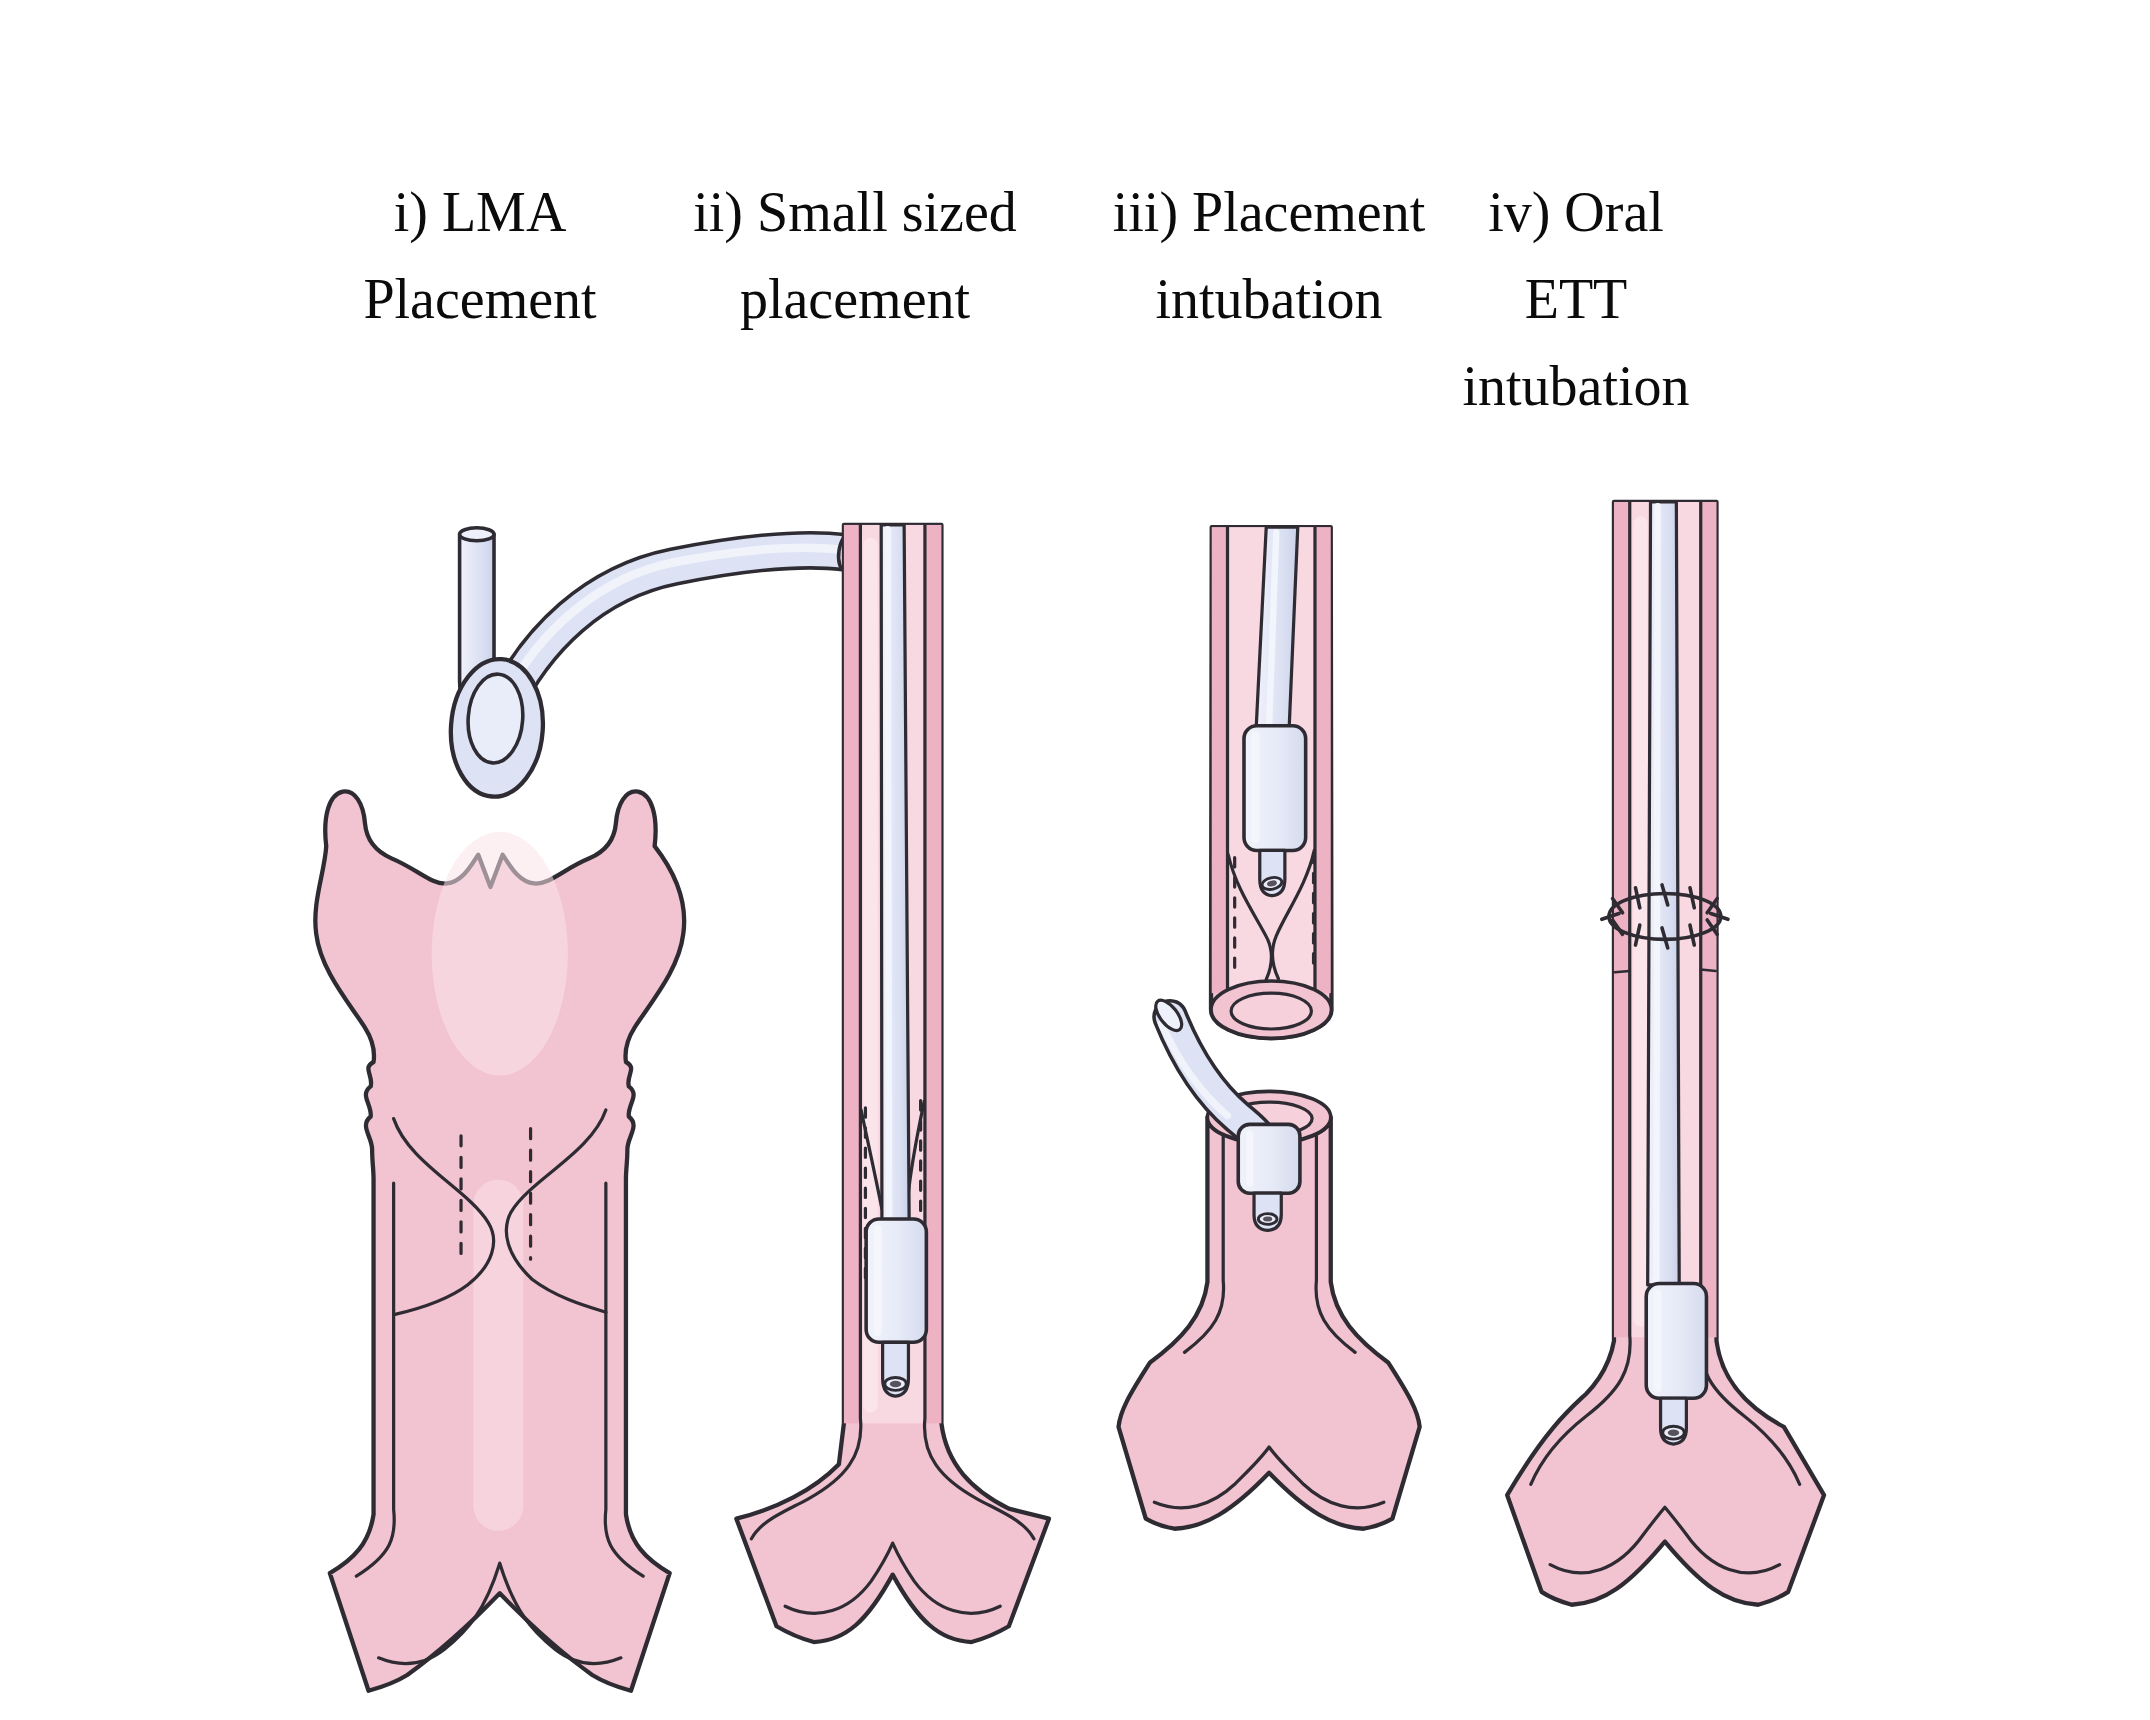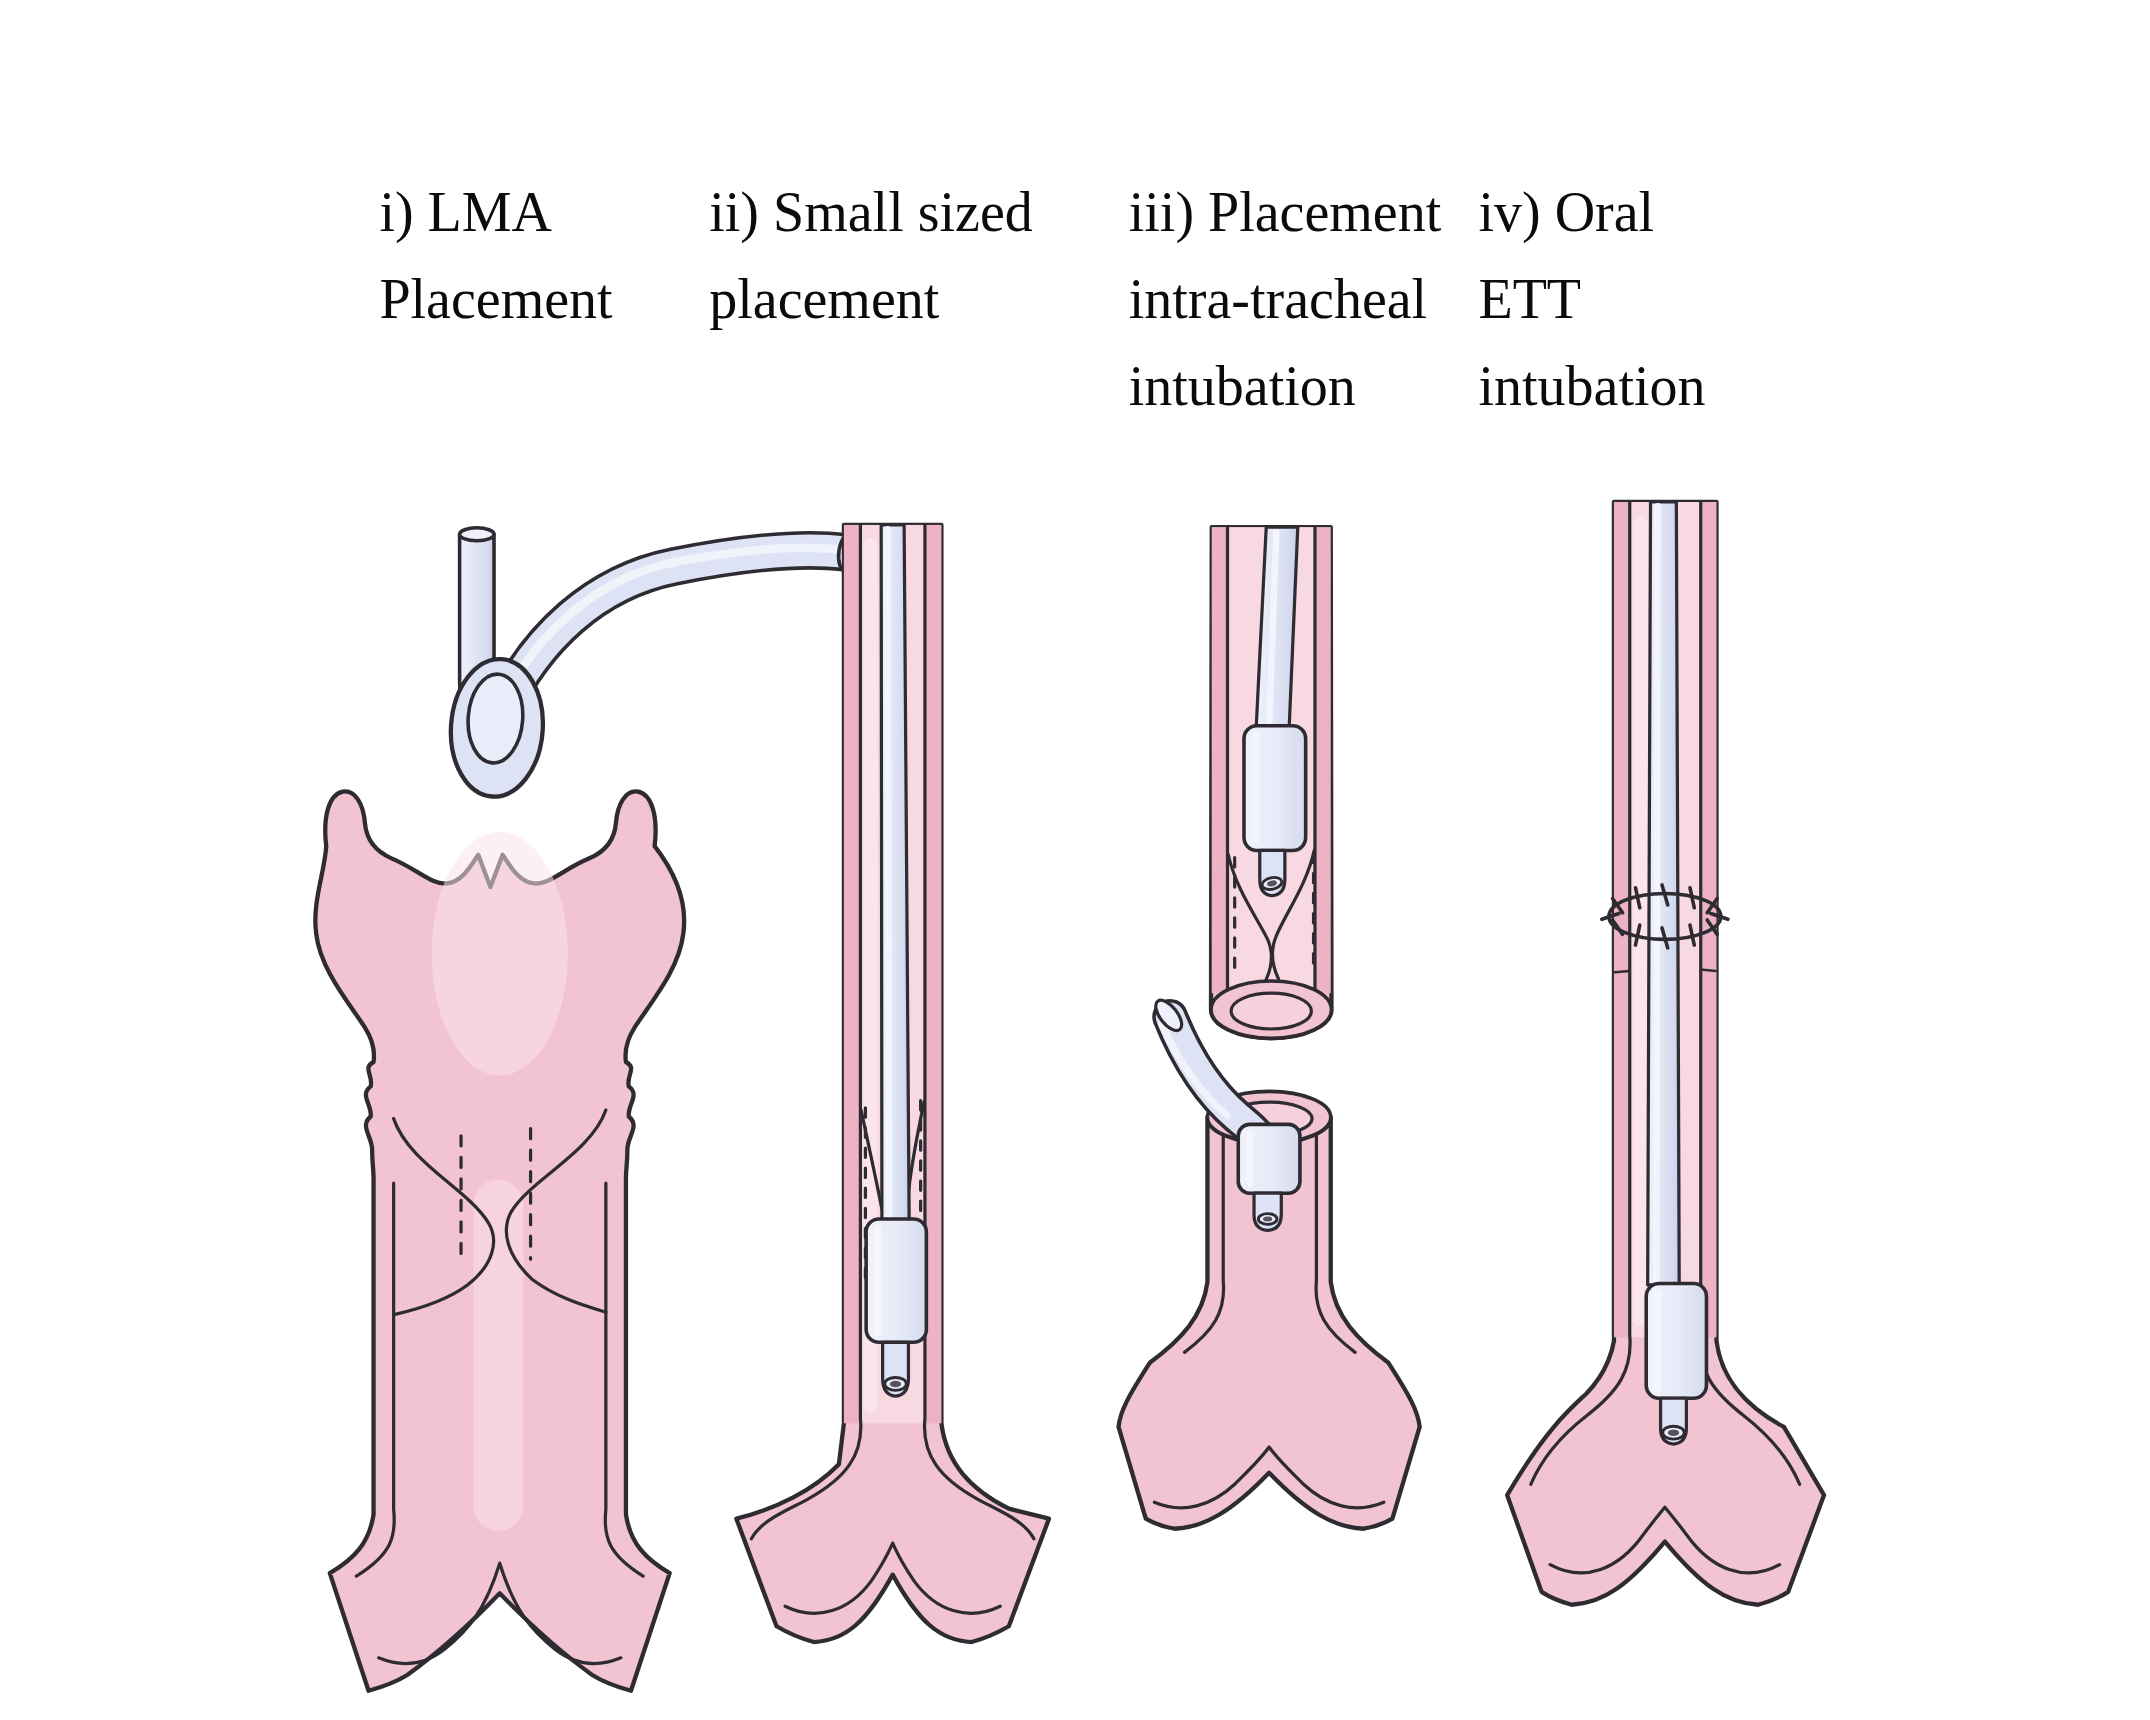--- a/index.html
+++ b/index.html
@@ -1,40 +1,39 @@
 <!DOCTYPE html>
 <html style="font-size:11.5px"><head>
 <meta charset="utf-8">
 <style>
   html,body{margin:0;padding:0;background:#ffffff;}
   body{width:2151px;height:1721px;overflow:hidden;
        font-family:"Liberation Serif","DejaVu Serif",serif;}
   .canvas{position:relative;width:2151px;height:1721px;background:#ffffff;}
   .heading{position:absolute;top:169px;transform:translateX(-50%);
-           text-align:left;color:#0b0b0b;font-size:56px;line-height:87px;
-           white-space:nowrap;margin-left:16px;}
+           text-align:center;color:#0b0b0b;font-size:56px;line-height:87px;
+           white-space:nowrap;}
   .heading .hline{display:block;}
   svg{position:absolute;left:0;top:0;}
 </style>
 </head>
 <body>
 
 <div class="canvas">
 
   <div class="heading" style="left:480px">
     <span class="hline">i) LMA</span>
     <span class="hline">Placement</span>
   </div>
   <div class="heading" style="left:855px">
     <span class="hline">ii) Small sized</span>
     <span class="hline">placement</span>
   </div>
   <div class="heading" style="left:1269px">
     <span class="hline">iii) Placement</span>
-    <span class="hline">intra-tracheal</span>
     <span class="hline">intubation</span>
   </div>
   <div class="heading" style="left:1576px">
     <span class="hline">iv) Oral</span>
     <span class="hline">ETT</span>
     <span class="hline">intubation</span>
   </div>
 
   <svg width="2151" height="1721" viewBox="0 0 3000 2400">
     <defs>

